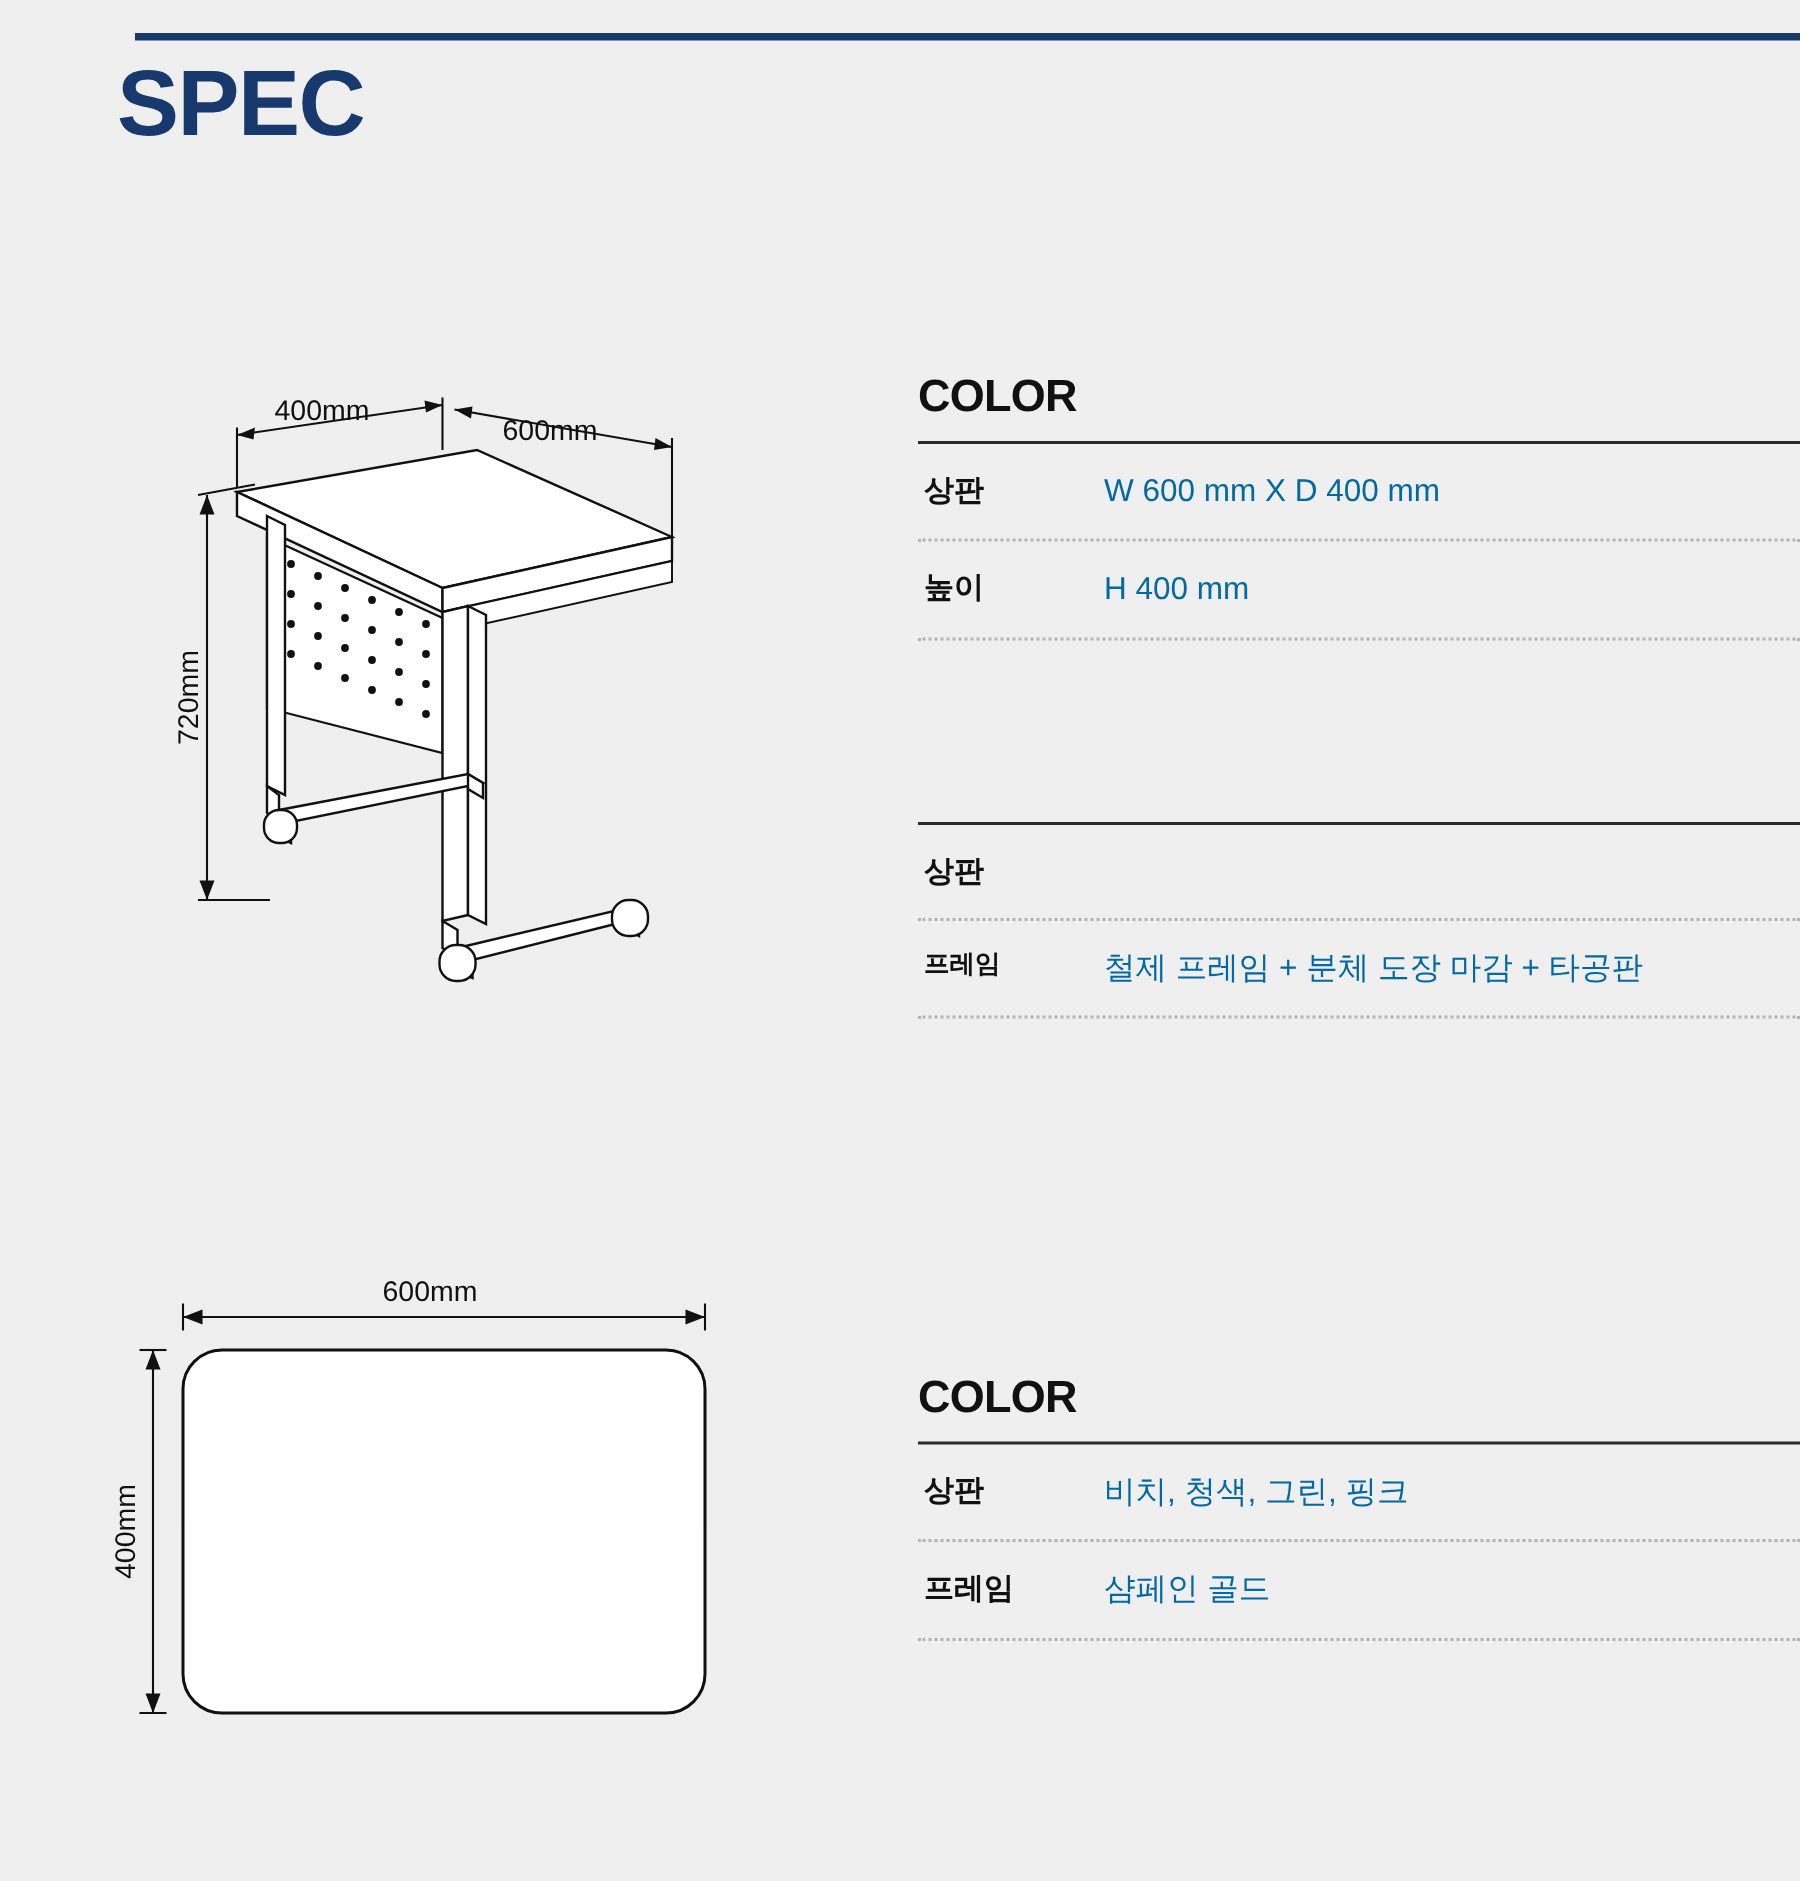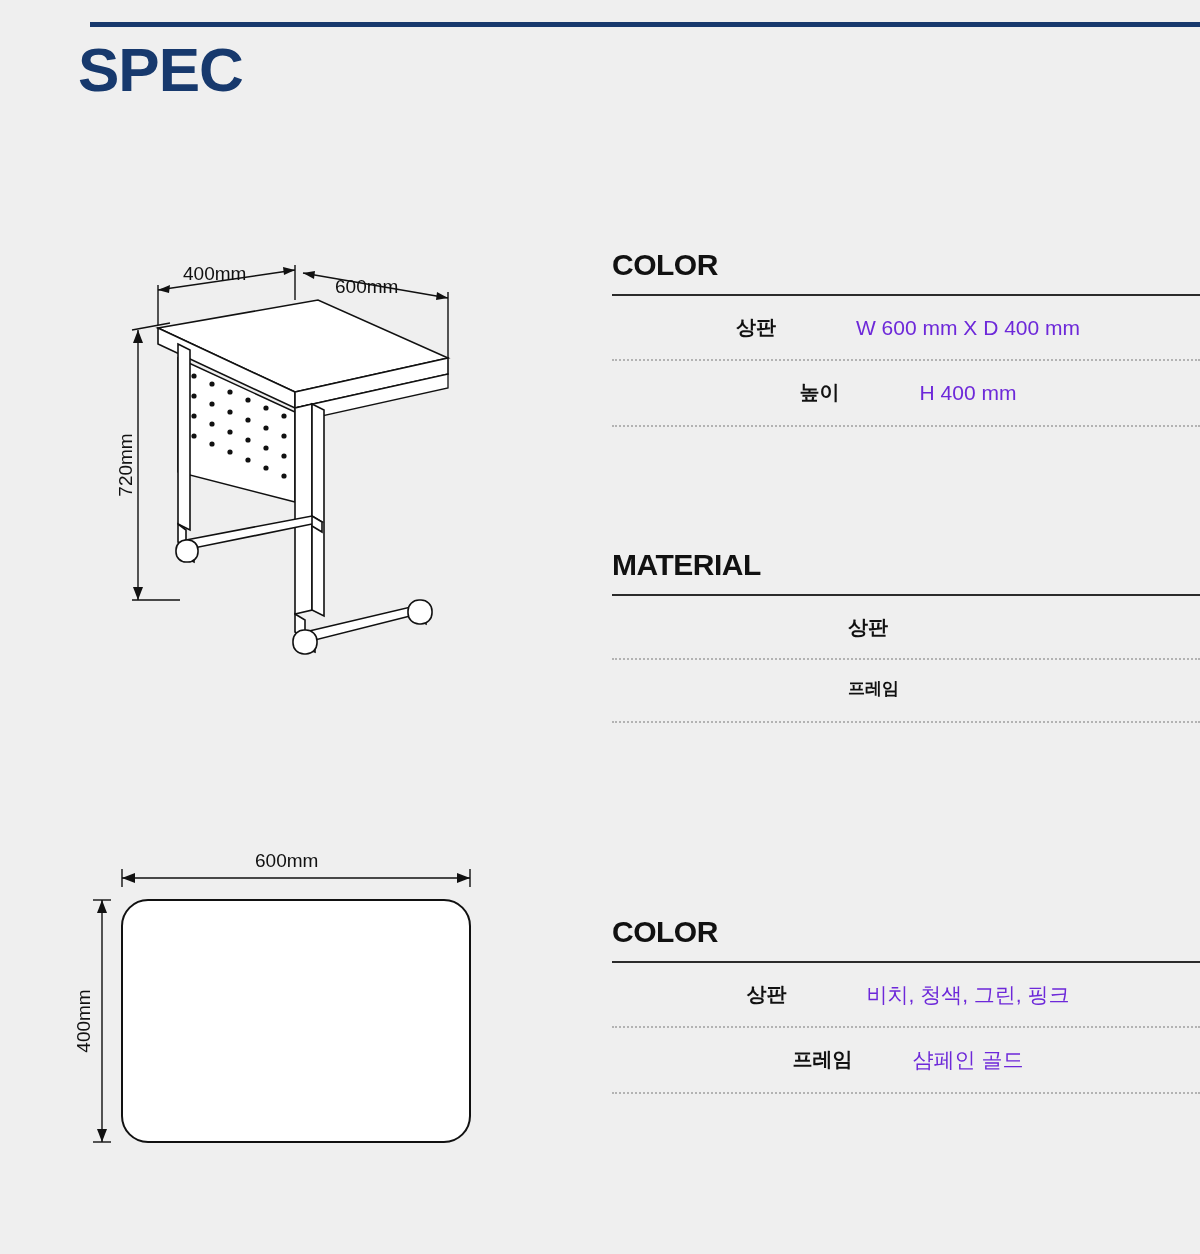--- a/index.html
+++ b/index.html
@@ -85,36 +85,35 @@
     background: #2b2b2b;
     width: 588px;
     margin-bottom: 0;
   }
   .spec-row {
     display: flex;
     align-items: flex-start;
     padding: 17px 0 16px 4px;
     border-bottom: 2px dotted #b3b3b3;
     min-height: 28px;
-    justify-content: center;
   }
   .spec-row .k {
     width: 120px;
     flex: 0 0 120px;
     font-size: 20px;
     font-weight: bold;
     color: #111;
     line-height: 1.45;
   }
   .spec-row .k.small {
     font-size: 17px;
   }
   .spec-row .v {
     font-size: 21px;
-    color: #6d28d9;
+    color: #0369a1;
     line-height: 1.45;
     white-space: pre-line;
   }
   .spec-row.mat .v { font-size: 21px; }
 </style>
 </head>
 <body>
 
 <div class="top-rule"></div>
 <div class="spec-title">SPEC</div>
@@ -253,27 +252,27 @@
       <div class="k">상판</div>
       <div class="v">W 600 mm X D 400 mm</div>
     </div>
     <div class="spec-row">
       <div class="k">높이</div>
       <div class="v">H 400 mm</div>
     </div>
   </div>
 
   <div class="spec-block block-mat">
-    <div class="block-heading">MATERIAL</div>
     <div class="solid-rule"></div>
     <div class="spec-row mat">
       <div class="k">상판</div>
     </div>
     <div class="spec-row mat">
       <div class="k small">프레임</div>
+      <div class="v">철제 프레임 + 분체 도장 마감 + 타공판</div>
     </div>
   </div>
 
   <div class="spec-block block-color">
     <div class="block-heading">COLOR</div>
     <div class="solid-rule"></div>
     <div class="spec-row">
       <div class="k">상판</div>
       <div class="v">비치, 청색, 그린, 핑크</div>
     </div>

